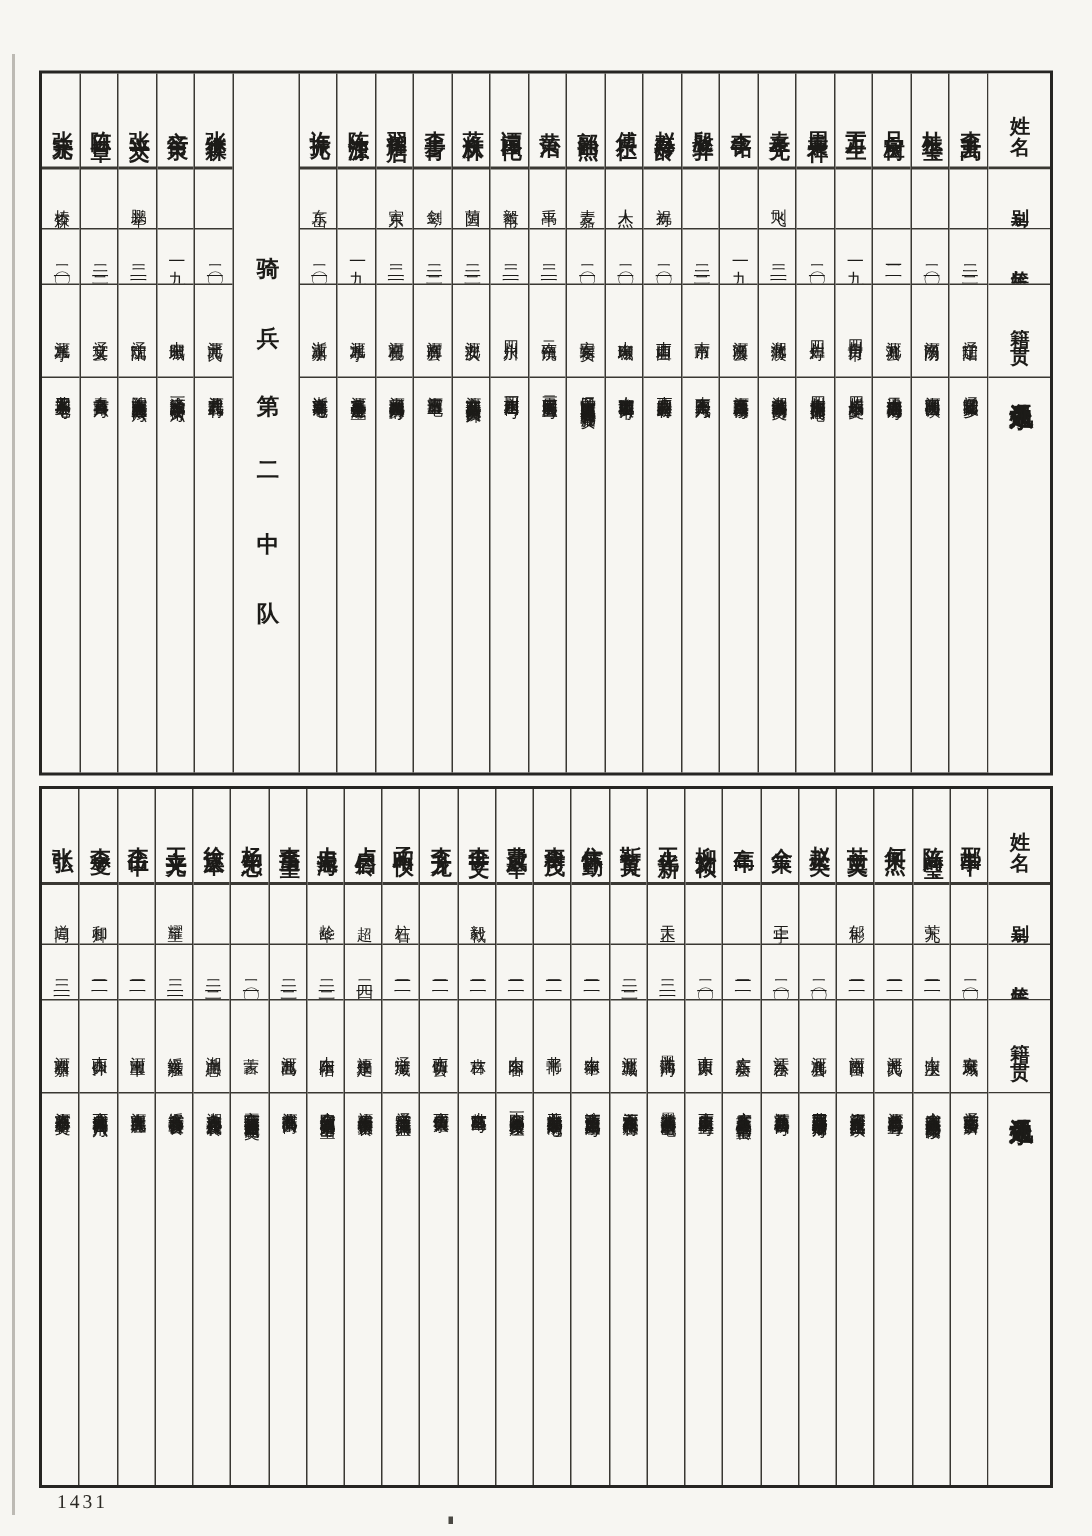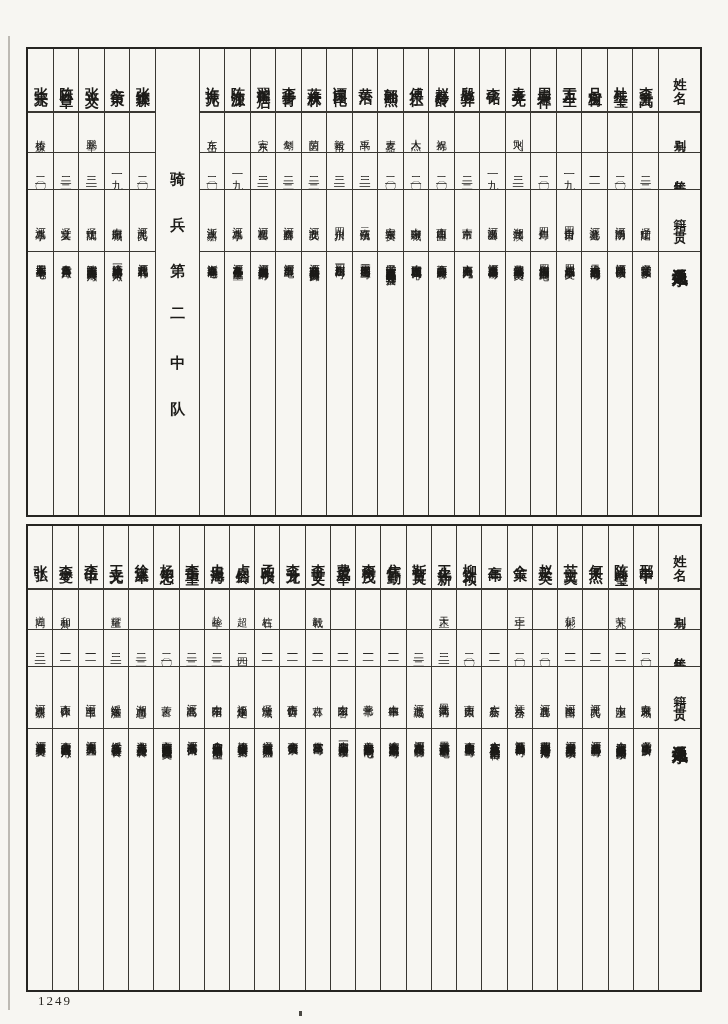--- a/index.html
+++ b/index.html
@@ -927,13 +927,13 @@
       </div>
       <div class="cell r-native">
         <span class="vtext nt">河南获嘉</span>
       </div>
       <div class="cell r-addr">
         <span class="vtext ad">河南省获嘉县小呈村交</span>
       </div>
     </div>
   </div>
 
-<div class="page-number">1249</div>
+<div class="page-number">1431</div>
 
 </body></html>

